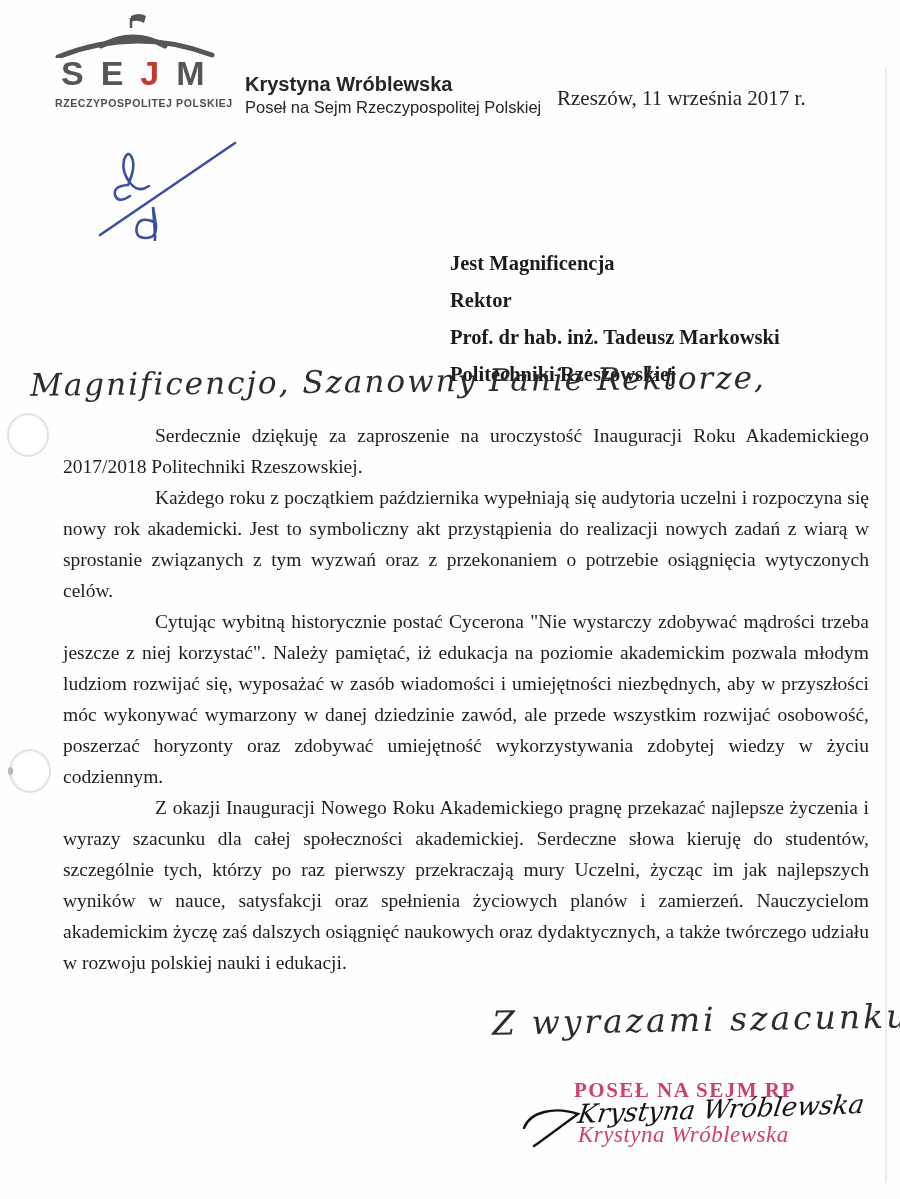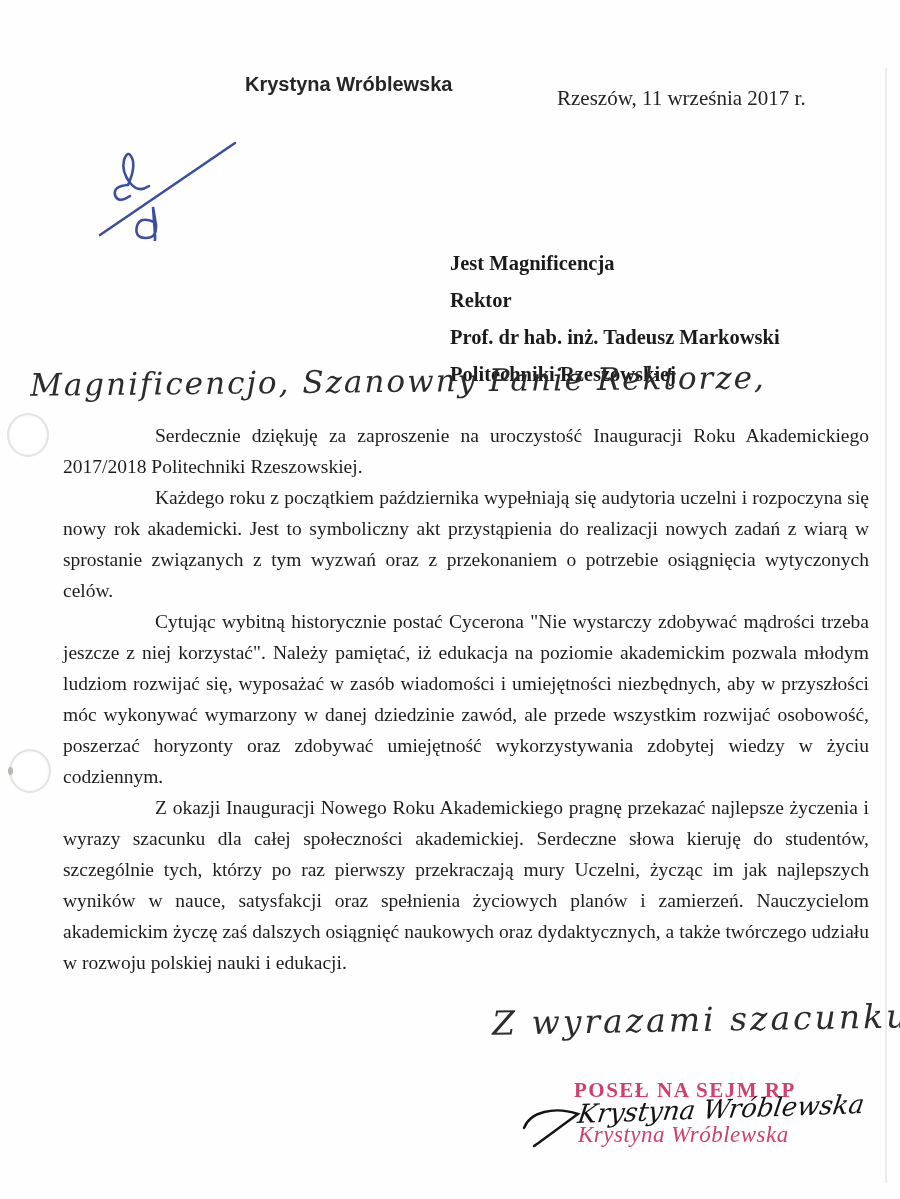--- a/index.html
+++ b/index.html
@@ -89,23 +89,34 @@
   .hole-1 { left:7px; top:413px; }
   .hole-2 { left:9px; top:749px; }
   .hole-notch { position:absolute; left:-3px; top:16px; width:5px; height:8px; border-radius:50%; background:#b8b8b4; }
   .scan-edge { position:absolute; right:13px; top:68px; width:2px; height:1115px; background:#edebe8; }
 </style>
 </head>
 <body>
 
 <div class="page">
 
+  <div class="logo">
+    <svg class="logo-dome" width="160" height="46" viewBox="0 0 160 46">
+      <path d="M76,16 V6" stroke="#55565a" stroke-width="2.5" fill="none"></path>
+      <path d="M76,4 q8,-4 15,0 l-2,7 q-7,-4 -13,-1 z" fill="#55565a"></path>
+      <path d="M46,34 Q78,16 110,34" stroke="#55565a" stroke-width="5" fill="none" stroke-linecap="round"></path>
+      <path d="M3,45 Q80,14 157,43" stroke="#55565a" stroke-width="5" fill="none" stroke-linecap="round"></path>
+    </svg>
+    <div class="sejm-word"><span>SE</span><span class="red-j">J</span><span>M</span></div>
+    <div class="logo-subtitle">RZECZYPOSPOLITEJ POLSKIEJ</div>
+  </div>
 
   <div class="sender">
     <div class="sender-name">Krystyna Wróblewska</div>
+    <div class="sender-title">Poseł na Sejm Rzeczypospolitej Polskiej</div>
   </div>
 
   <div class="dateline">Rzeszów, 11 września 2017 r.</div>
 
   <svg class="initials-svg" width="150" height="105" viewBox="0 0 150 105">
     <g stroke="#3b4ea0" stroke-width="2.6" fill="none" stroke-linecap="round">
       <path d="M8,99 L143,7"></path>
       <path d="M38,60 q-12,8 -15,-1 q-2,-9 13,-10 q8,-18 4,-27 q-4,-9 -8,2 q-3,12 7,24 q8,9 18,2"></path>
       <path d="M62,86 q-14,-6 -17,4 q-3,12 9,12 q11,0 10,-13 l-3,-18 l2,28 q1,14 -10,12"></path>
     </g>

